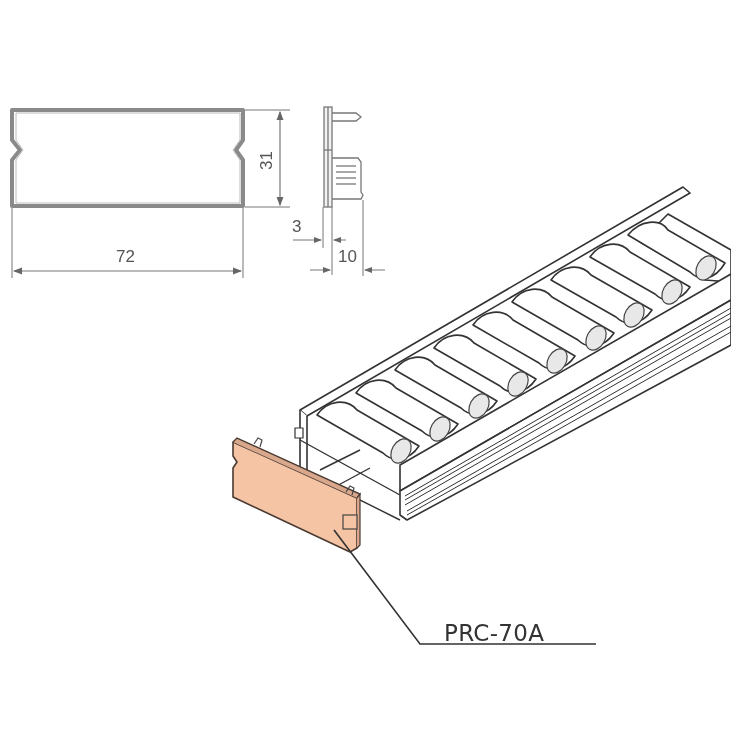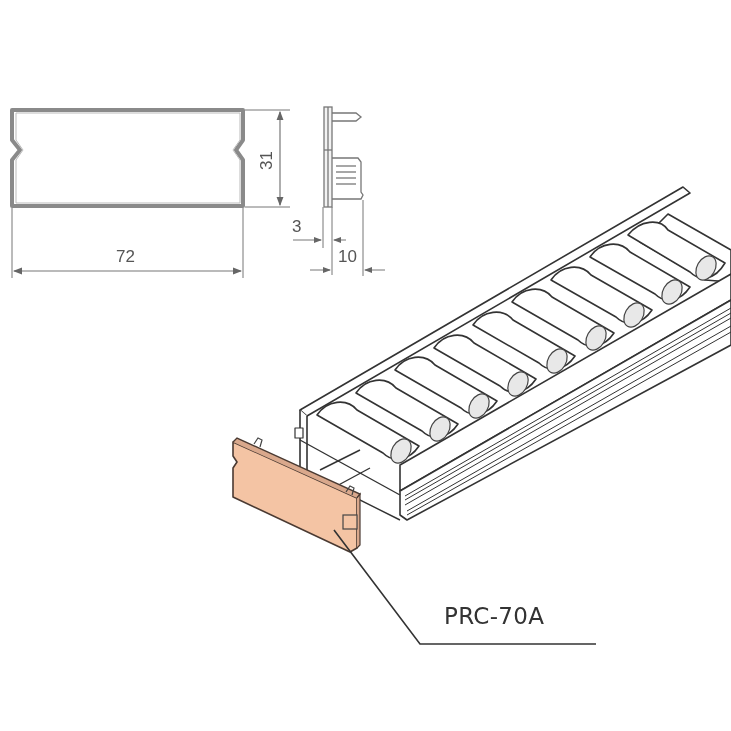--- a/index.html
+++ b/index.html
@@ -1,20 +1,20 @@
 <!DOCTYPE html>
 <html><head>
   <meta charset="utf-8">
   <style>
     html, body { margin: 0; padding: 0; background: #ffffff; }
     body { width: 731px; height: 731px; overflow: hidden; position: relative;
            font-family: "DejaVu Sans", sans-serif; }
     #stage { position: absolute; left: 0; top: 0; width: 731px; height: 731px; }
     .dim-text { font-family: "Liberation Sans", sans-serif; font-size: 17px; fill: #555555; }
-    .label-text { position: absolute; left: 444px; top: 603px; font-family: "DejaVu Sans", sans-serif;
+    .label-text { position: absolute; left: 444px; top: 620px; font-family: "DejaVu Sans", sans-serif;
                   font-size: 23px; color: #333333; letter-spacing: 0.3px; }
   </style>
 </head>
 <body>
 
 <div id="stage">
 <svg width="731" height="731" viewBox="0 0 731 731" xmlns="http://www.w3.org/2000/svg">
   <defs>
     <marker id="arr" markerWidth="8" markerHeight="6" refX="7" refY="3" orient="auto-start-reverse">
       <path d="M0,0 L8,3 L0,6 z" fill="#666"></path>

